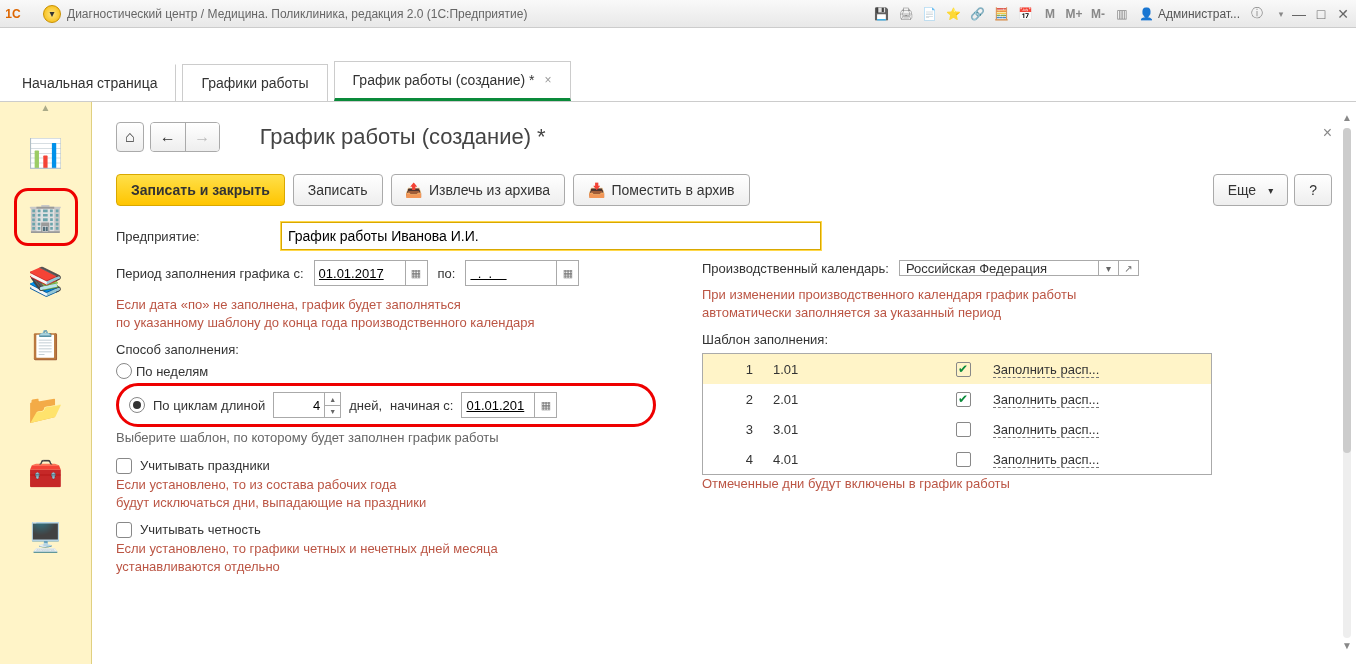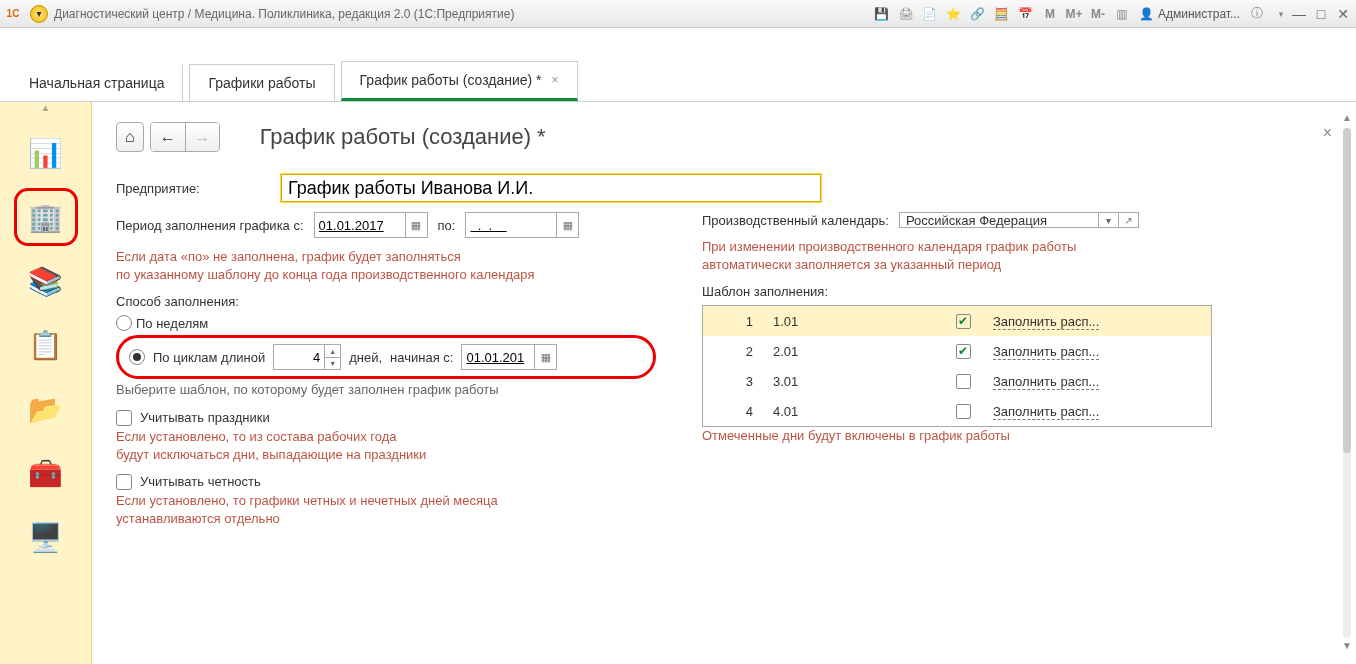--- a/index.html
+++ b/index.html
@@ -1,30 +1,30 @@
 <!DOCTYPE html>
 <html><head>
 <meta charset="utf-8">
 <style>
 * { box-sizing: border-box; margin: 0; padding: 0; font-family: Arial, sans-serif; }
 body { background: #fff; font-size: 13px; color: #333; width: 1356px; height: 664px; overflow: hidden; }
 
 .titlebar { height: 28px; background: linear-gradient(#f9f9f9,#e8e8e8); display: flex; align-items: center; padding: 0 4px; border-bottom: 1px solid #ccc; }
-.titlebar .logo { width: 18px; height: 18px; margin-right: 8px; display: inline-flex; align-items: center; justify-content: center; font-size: 10px; font-weight: bold; color: #d60; }
+.titlebar .logo { width: 18px; height: 18px; margin-right: 21px; display: inline-flex; align-items: center; justify-content: center; font-size: 12px; font-weight: bold; color: #d60; }
 .titlebar .round-btn { width: 18px; height: 18px; border-radius: 50%; background: radial-gradient(#ffe680,#f5b500); border: 1px solid #c89000; margin-right: 6px; display: inline-flex; align-items: center; justify-content: center; font-size: 10px; }
 .titlebar .title-text { font-size: 12px; color: #666; flex: 0 0 auto; }
 .titlebar .spacer { flex: 1; }
 .titlebar .tool-icons { display: flex; gap: 6px; align-items: center; }
 .titlebar .tool-icons span, .titlebar .tool-icons div { width: 18px; height: 18px; display: inline-flex; align-items: center; justify-content: center; font-size: 12px; color: #888; cursor: pointer; }
 .titlebar .m-btn { color: #bbb; font-weight: bold; font-size: 12px; }
 .titlebar .user-area { display: flex; align-items: center; gap: 4px; margin: 0 8px; font-size: 12px; color: #555; }
 .titlebar .win-btns { display: flex; gap: 4px; }
 .titlebar .win-btns div { width: 18px; height: 18px; display: flex; align-items: center; justify-content: center; font-size: 14px; color: #666; cursor: pointer; }
 
-.tabrow { height: 74px; border-bottom: 1px solid #ccc; display: flex; align-items: flex-end; padding-left: 10px; }
+.tabrow { height: 74px; border-bottom: 1px solid #ccc; display: flex; align-items: flex-end; padding-left: 3px; }
 .tabrow .tab { padding: 10px 18px; border: 1px solid #ccc; border-bottom: none; margin-right: 6px; background: #fff; font-size: 14px; color: #333; position: relative; display: flex; align-items: center; gap: 10px; }
 .tabrow .tab.inactive-first { border-top-color: transparent; border-left-color: transparent; }
 .tabrow .tab.active { border-bottom: 3px solid #0a8a3a; }
 .tabrow .tab .close-x { font-size: 12px; color: #999; }
 
 .main { display: flex; height: calc(664px - 28px - 74px); }
 .sidebar { width: 92px; background: #fff4c8; border-right: 1px solid #e0d080; text-align: center; position: relative; }
 .sidebar .arrow-up { height: 16px; line-height: 12px; color: #aa8; font-size: 10px; }
 .sidebar .side-icon { width: 64px; height: 58px; margin: 6px auto; display: flex; align-items: center; justify-content: center; font-size: 28px; border-radius: 14px; }
 .sidebar .side-icon.selected { border: 3px solid #e00; }
@@ -47,21 +47,21 @@
 
 .toolbar { display: flex; gap: 8px; margin-bottom: 16px; align-items: center; }
 .toolbar .btn { border: 1px solid #aaa; border-radius: 4px; height: 32px; padding: 0 14px; display: inline-flex; align-items: center; background: linear-gradient(#fff,#eee); font-size: 14px; cursor: pointer; gap: 6px; }
 .toolbar .btn.primary { background: linear-gradient(#ffe04a,#ffc500); border-color: #d9a800; font-weight: bold; }
 .toolbar .ico { font-size: 14px; }
 .toolbar .right { margin-left: auto; display: flex; gap: 6px; }
 .toolbar .btn.more::after { content: "▾"; margin-left: 6px; font-size: 10px; }
 
 .form-row { display: flex; align-items: center; margin-bottom: 10px; gap: 10px; }
 .label { min-width: 155px; }
-.text-input { border: 1px solid #aaa; height: 28px; padding: 0 6px; font-size: 18px; }
+.text-input { border: 1px solid #aaa; height: 28px; padding: 0 6px; font-size: 14px; }
 .text-input.highlight { border: 1px solid #d9a800; outline: 1px solid #ffd84a; width: 540px; }
 .date-input { border: 1px solid #aaa; height: 26px; display: inline-flex; align-items: center; }
 .date-input input { border: none; width: 90px; height: 24px; padding: 0 4px; font-size: 13px; text-decoration: underline; }
 .date-input .cal-ico { width: 22px; height: 24px; border-left: 1px solid #aaa; display: inline-flex; align-items: center; justify-content: center; font-size: 11px; color: #777; }
 .hint { color: #b54; font-size: 13px; line-height: 1.4; }
 .section-label { margin: 10px 0 6px; }
 
 .two-col { display: flex; gap: 46px; align-items: flex-start; }
 .col { flex: 0 0 auto; }
 .col.left { width: 540px; }
@@ -162,20 +162,36 @@
       <div class="btn">
           <span>⌂</span>
         </div>
       <div class="btn-group">
         <div class="half">←</div>
         <div class="half">→</div>
       </div>
       <div class="page-title">График работы (создание) *</div>
     </div>
 
+    <div class="toolbar">
+      <div class="btn primary">Записать и закрыть</div>
+      <div class="btn">Записать</div>
+      <div class="btn">
+          <span class="ico">📤</span>
+          <span>Извлечь из архива</span>
+        </div>
+      <div class="btn">
+          <span class="ico">📥</span>
+          <span>Поместить в архив</span>
+        </div>
+      <div class="right">
+        <div class="btn more">Еще</div>
+        <div class="btn">?</div>
+      </div>
+    </div>
 
     <div class="form-row">
       <div class="label">Предприятие:</div>
       <input class="text-input highlight" value="График работы Иванова И.И." style="">
     </div>
 
     <div class="two-col">
       <div class="col left">
         <div class="form-row">
           <span>Период заполнения графика с:</span>

